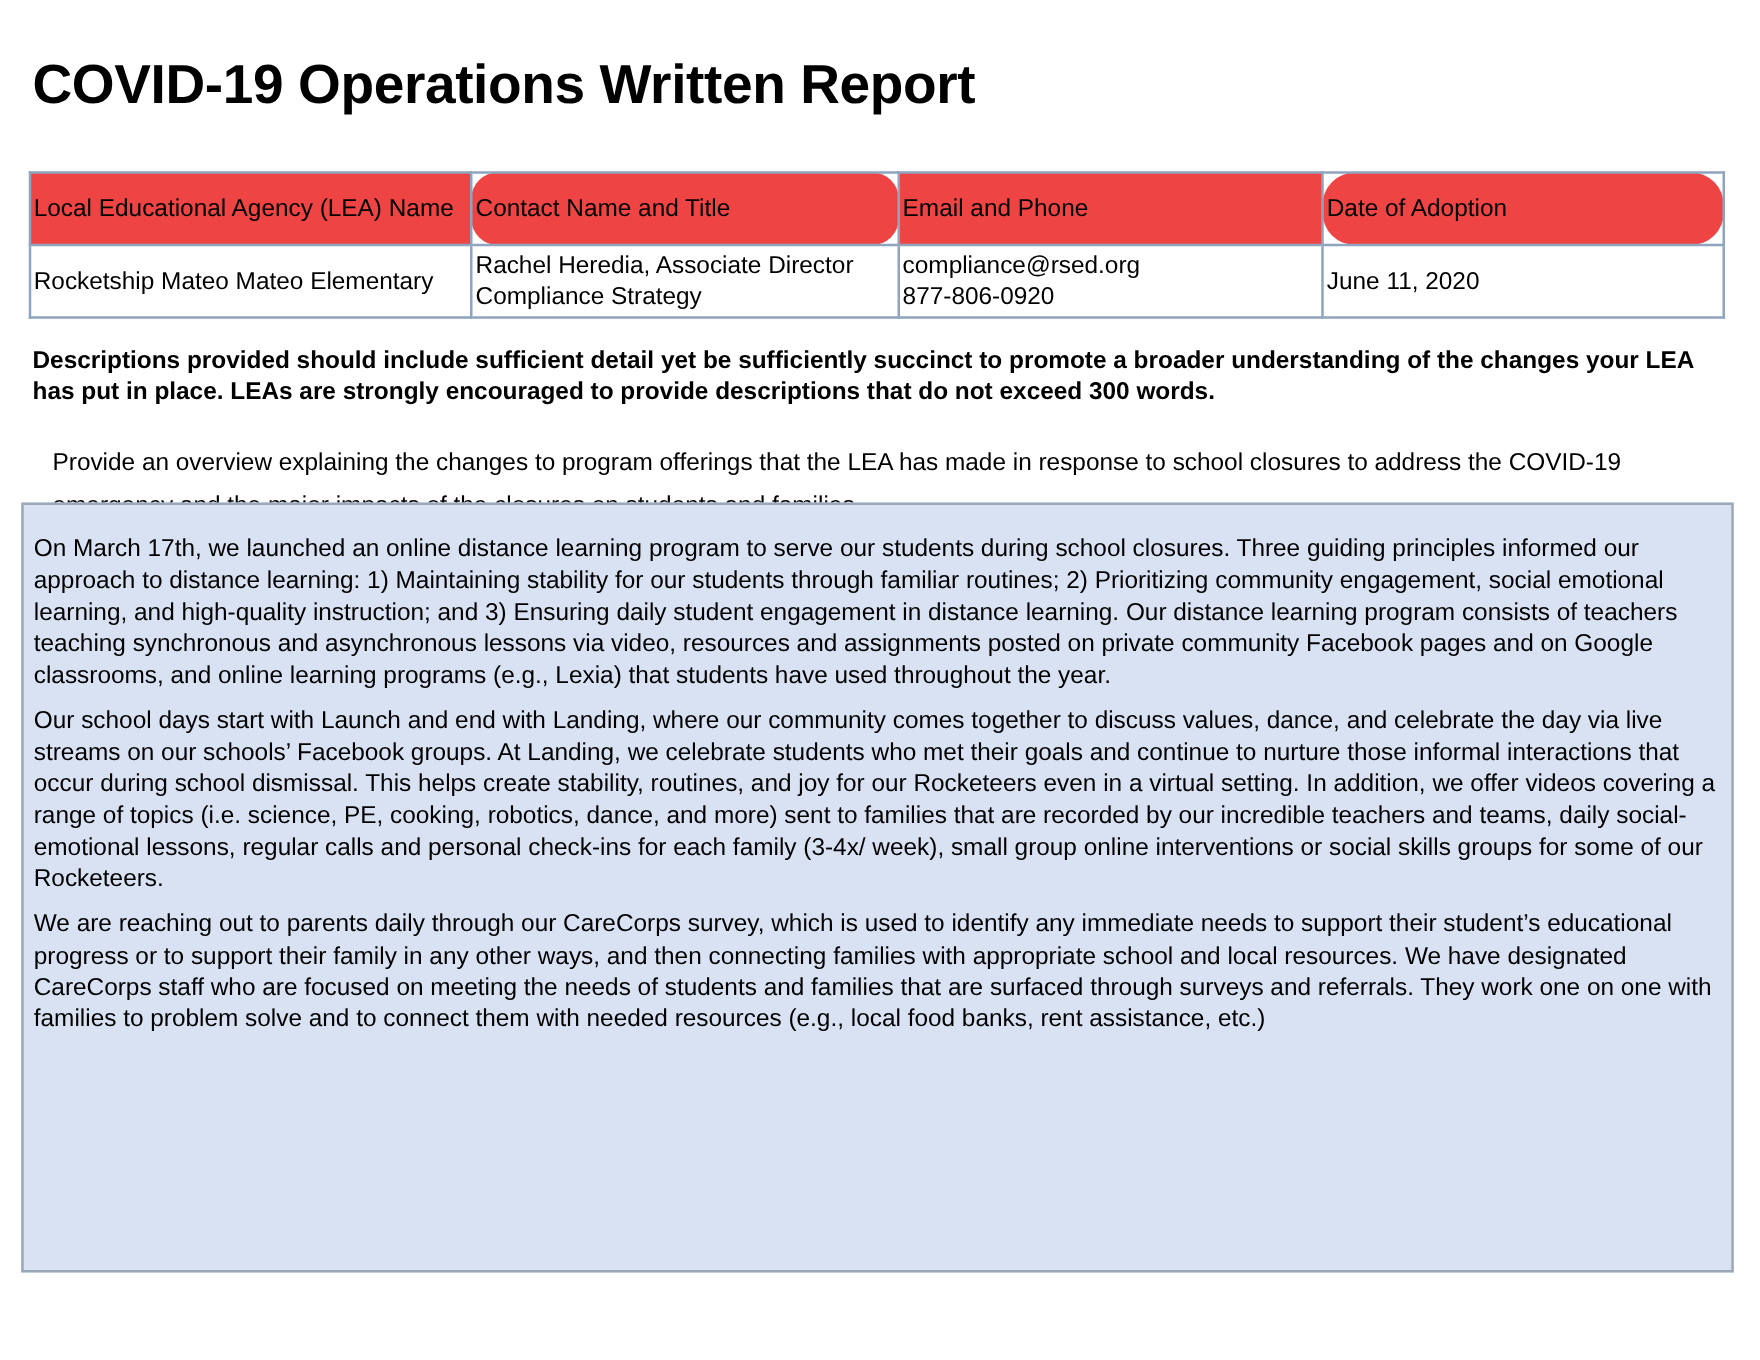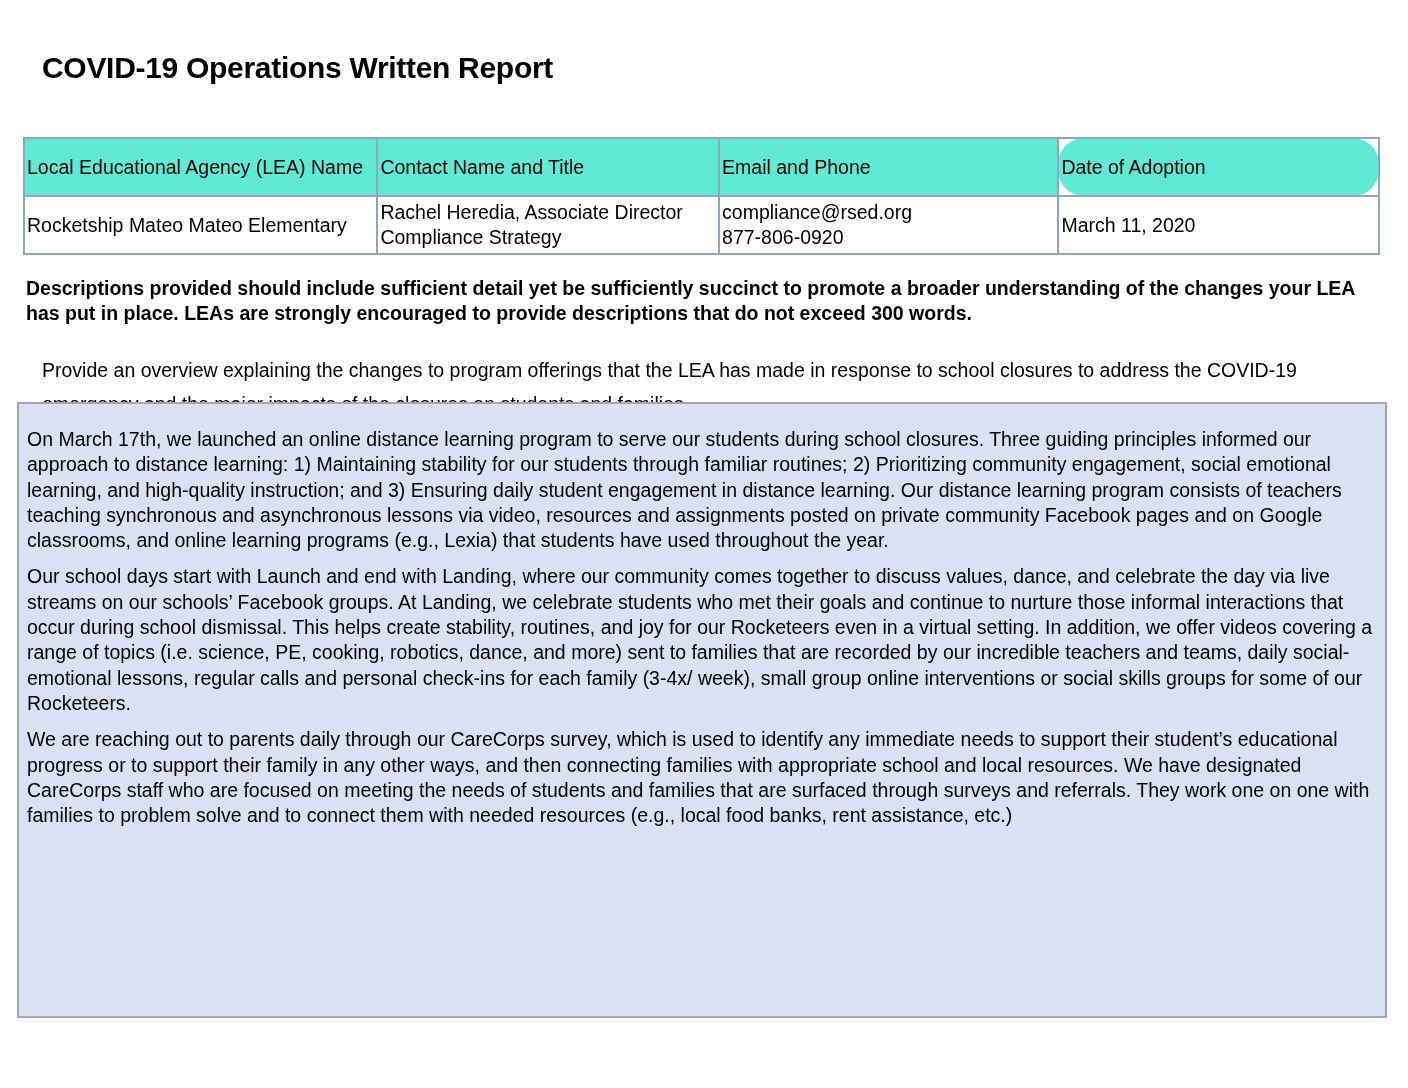--- a/index.html
+++ b/index.html
@@ -10,23 +10,23 @@
     body {
       width: 1408px;
       height: 1088px;
       position: relative;
       font-family: "Liberation Sans", sans-serif;
       color: #000000;
       overflow: hidden;
     }
     .title {
       position: absolute;
-      left: 42px;
+      left: 26px;
       top: 48px;
-      font-size: 30px;
+      font-size: 44px;
       font-weight: bold;
       letter-spacing: -0.3px;
       margin: 0;
       line-height: 40px;
       text-align: center;
     }
     table.info {
       position: absolute;
       left: 23px;
       top: 137px;
@@ -36,29 +36,29 @@
       line-height: 25px;
     }
     table.info th, table.info td {
       border: 2px solid #8fa4be;
       text-align: left;
       vertical-align: middle;
       padding: 3px 2px 3px 2px;
       font-weight: normal;
     }
     table.info th {
-      background: #5eead4;
+      background: #ef4444;
       height: 50px;
     }
     table.info td {
       background: #ffffff;
       height: 50px;
     }
     .col1 { width: 352px; }
-    .col2 { width: 340px; }
+    .col2 { width: 340px; border-radius: 21px; }
     .col3 { width: 336px; }
     .col4 { width: 319px; border-radius: 26px; }
     .instruction {
       position: absolute;
       left: 26px;
       top: 276px;
       width: 1360px;
       font-size: 19.5px;
       font-weight: bold;
       line-height: 25px;
@@ -103,21 +103,21 @@
     <th class="col3">Email and Phone</th>
     <th class="col4">Date of Adoption</th>
   </tr>
   <tr>
     <td>Rocketship Mateo Mateo Elementary</td>
     <td>Rachel Heredia, Associate Director Compliance Strategy</td>
     <td>
       <div>compliance@rsed.org</div>
       <div>877-806-0920</div>
     </td>
-    <td>March 11, 2020</td>
+    <td>June 11, 2020</td>
   </tr>
 </tbody>
   </table>
 
 <p class="instruction">Descriptions provided should include sufficient detail yet be sufficiently succinct to promote a broader understanding of the changes your LEA has put in place. LEAs are strongly encouraged to provide descriptions that do not exceed 300 words.</p>
 
 <p class="prompt">Provide an overview explaining the changes to program offerings that the LEA has made in response to school closures to address the COVID-19 emergency and the major impacts of the closures on students and families.</p>
 
 <div class="response-box">
   <p>On March 17th, we launched an online distance learning program to serve our students during school closures. Three guiding principles informed our approach to distance learning: 1) Maintaining stability for our students through familiar routines; 2) Prioritizing community engagement, social emotional learning, and high-quality instruction; and 3) Ensuring daily student engagement in distance learning. Our distance learning program consists of teachers teaching synchronous and asynchronous lessons via video, resources and assignments posted on private community Facebook pages and on Google classrooms, and online learning programs (e.g., Lexia) that students have used throughout the year.</p>

